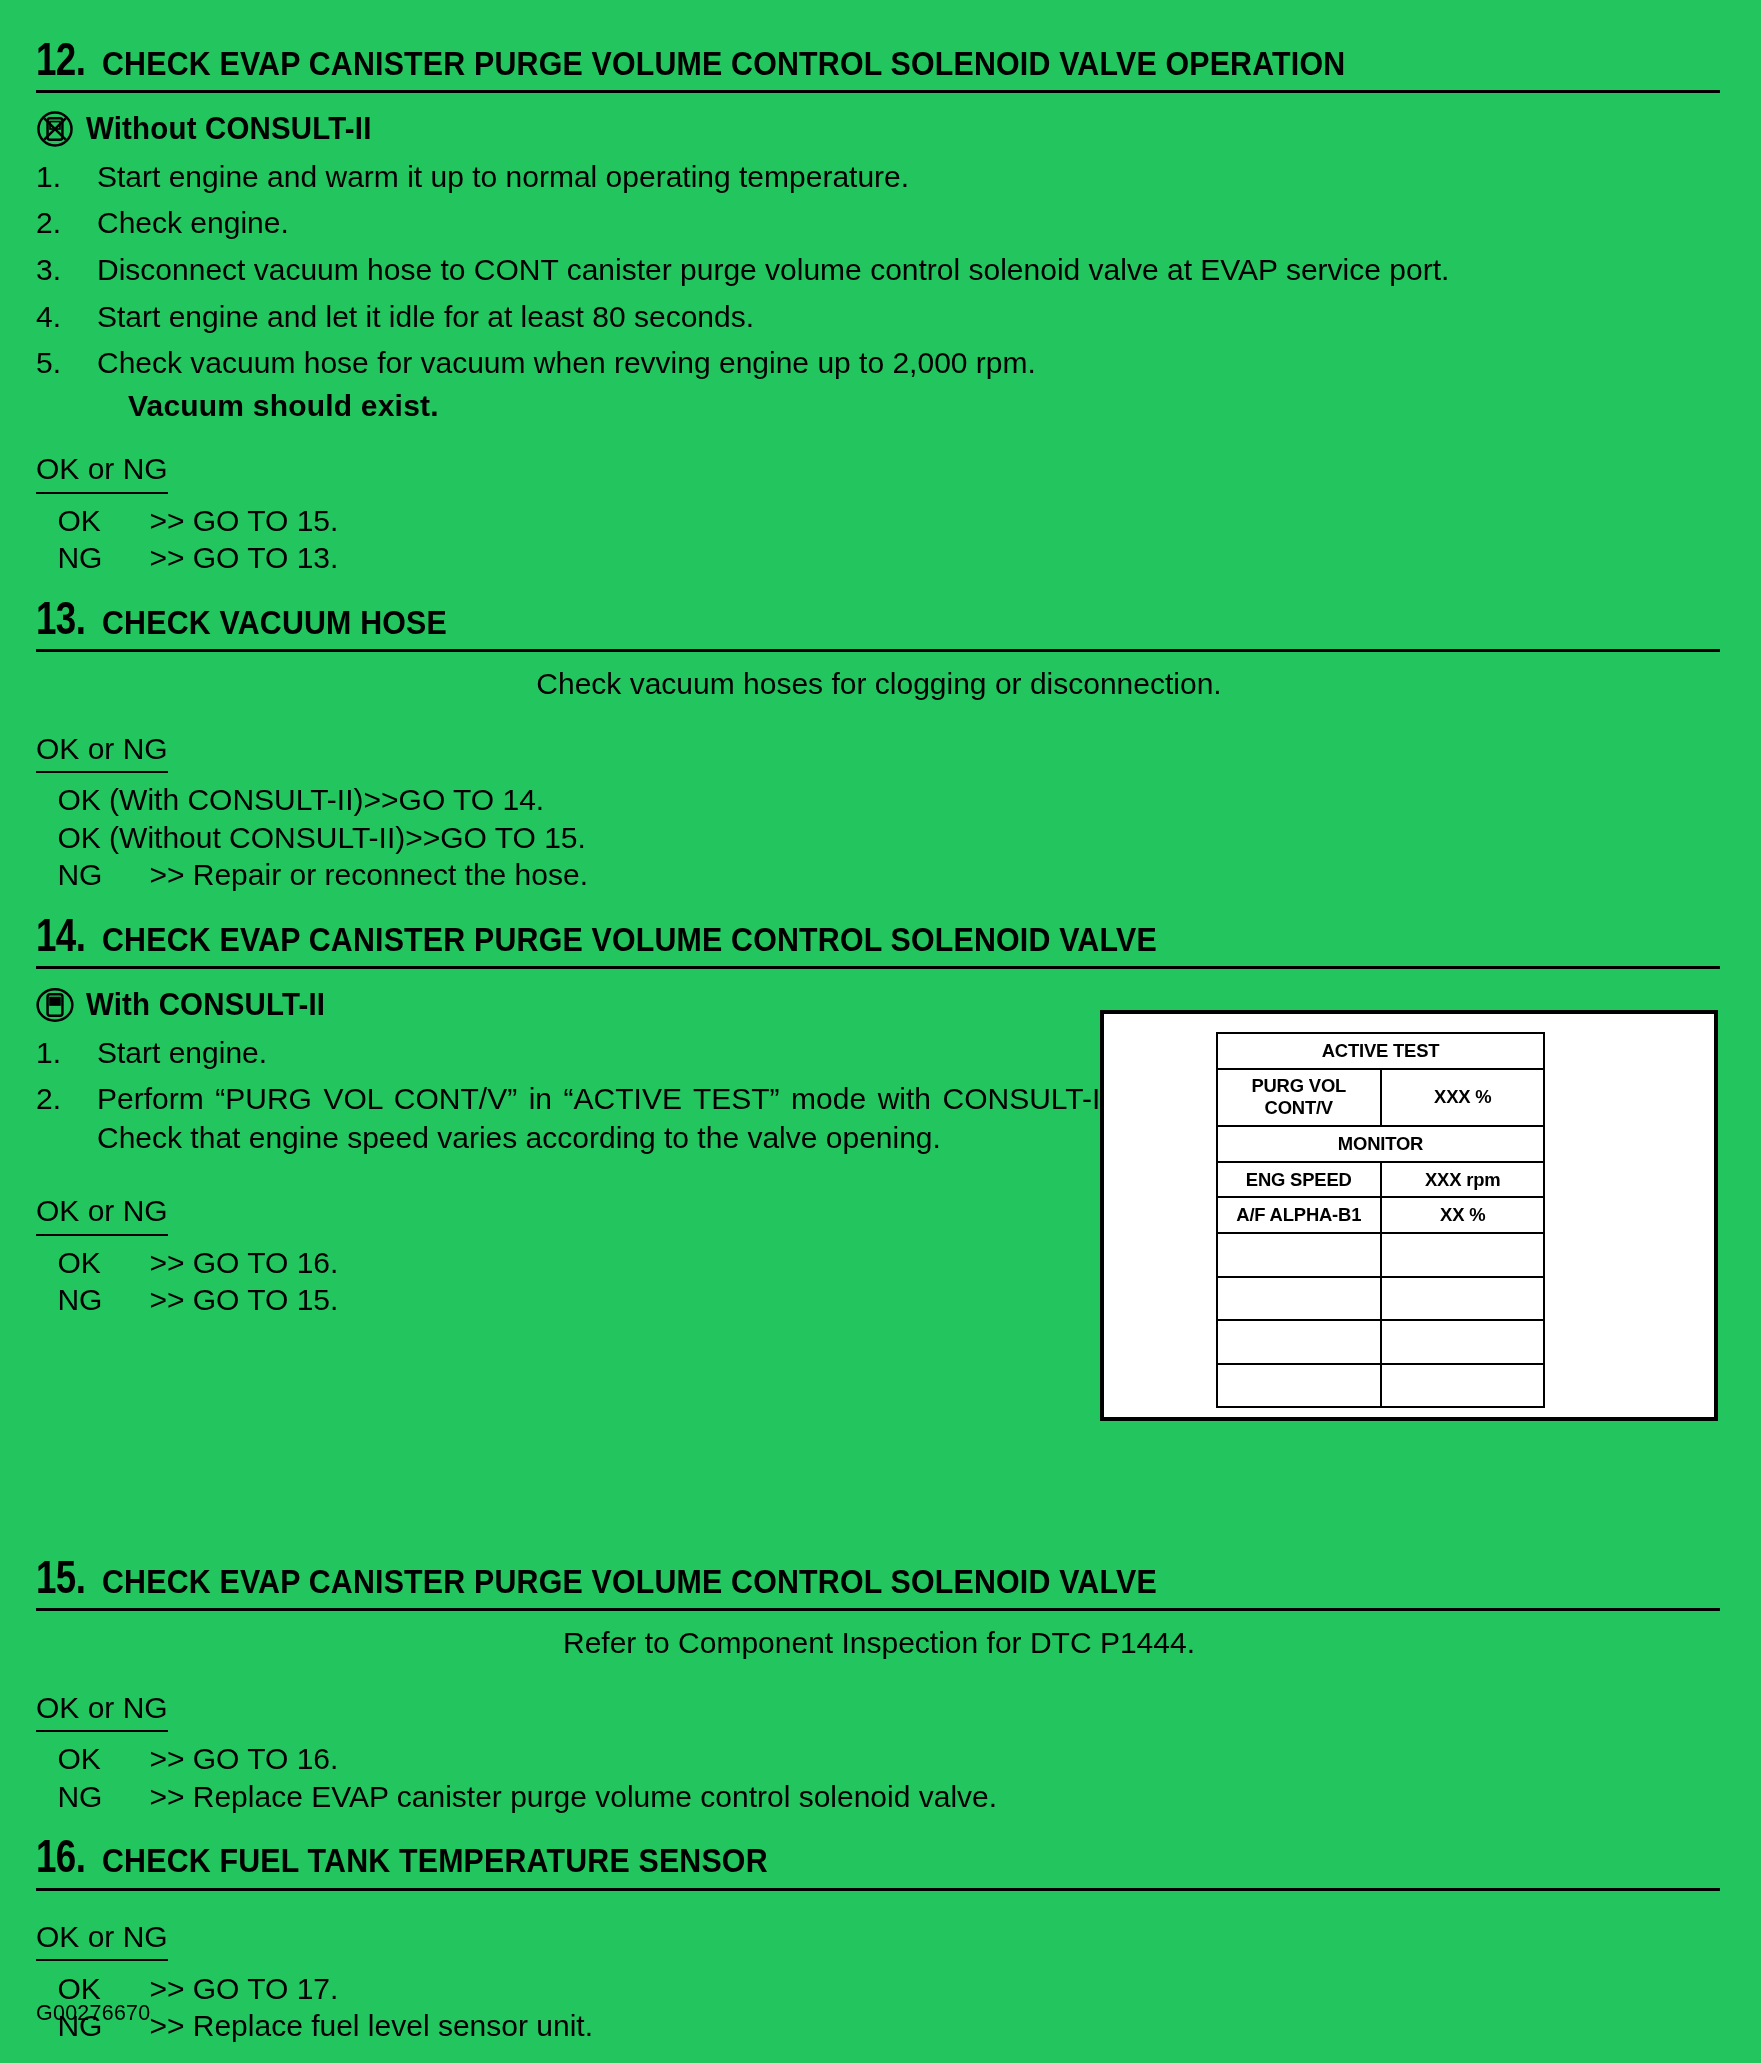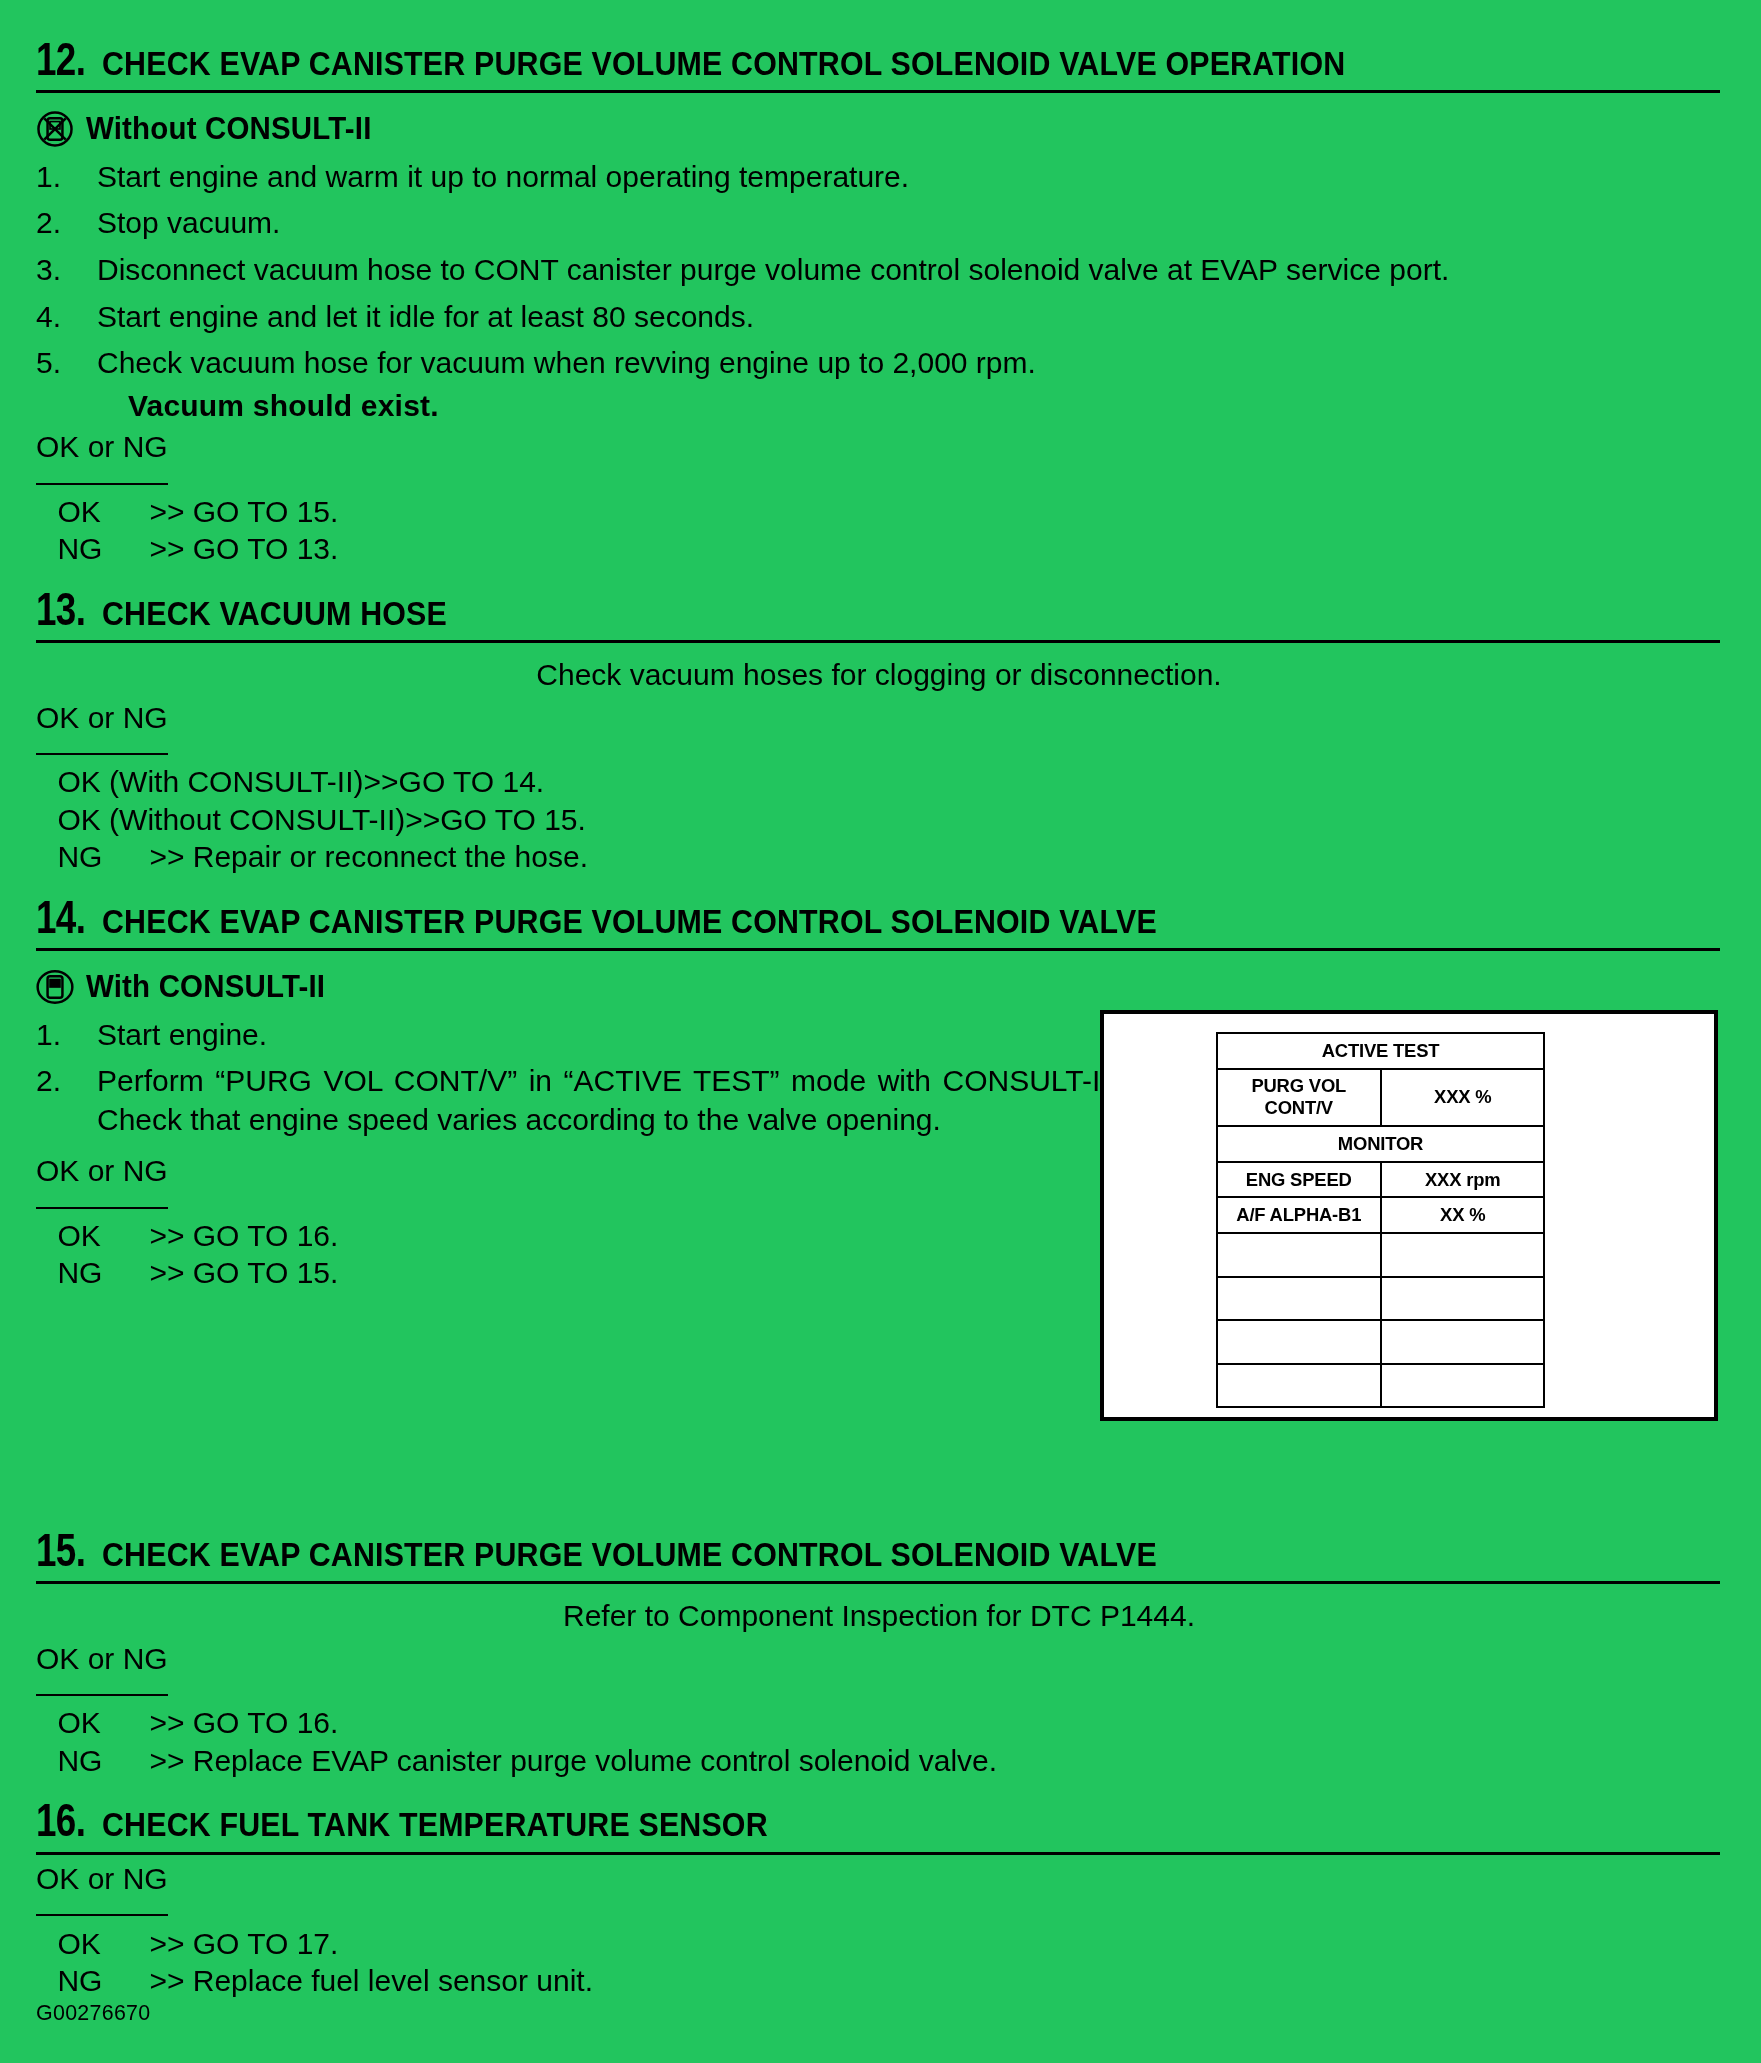--- a/index.html
+++ b/index.html
@@ -95,22 +95,22 @@
     font-weight: bold;
     margin: -1.6px 0 0 92px;
     letter-spacing: 0.2px;
   }
 
   
   .oknglabel {
     font-size: 30px;
     display: inline-block;
     border-bottom: 2.5px solid #000;
-    padding-bottom: 18px;
-    margin-top: 7px;
+    padding-bottom: 5px;
+    margin-top: 29px;
     line-height: 1.15;
   }
   .okng-rows { margin-top: 8.2px; }
   .okng-row {
     display: flex;
     font-size: 30px;
     line-height: 1.25;
     margin-left: 21.4px;
   }
   .okng-row .k { flex: 0 0 92px; }
@@ -192,21 +192,21 @@
         <span class="consult-label">Without CONSULT-II</span>
       </div>
 
       <div class="num-list">
         <div class="num-item">
           <span class="n">1.</span>
           <span class="t">Start engine and warm it up to normal operating temperature.</span>
         </div>
         <div class="num-item">
           <span class="n">2.</span>
-          <span class="t">Stop vacuum.</span>
+          <span class="t">Check engine.</span>
         </div>
         <div class="num-item">
           <span class="n">3.</span>
           <span class="t">Disconnect vacuum hose to CONT canister purge volume control solenoid valve at EVAP service port.</span>
         </div>
         <div class="num-item">
           <span class="n">4.</span>
           <span class="t">Start engine and let it idle for at least 80 seconds.</span>
         </div>
         <div class="num-item">

